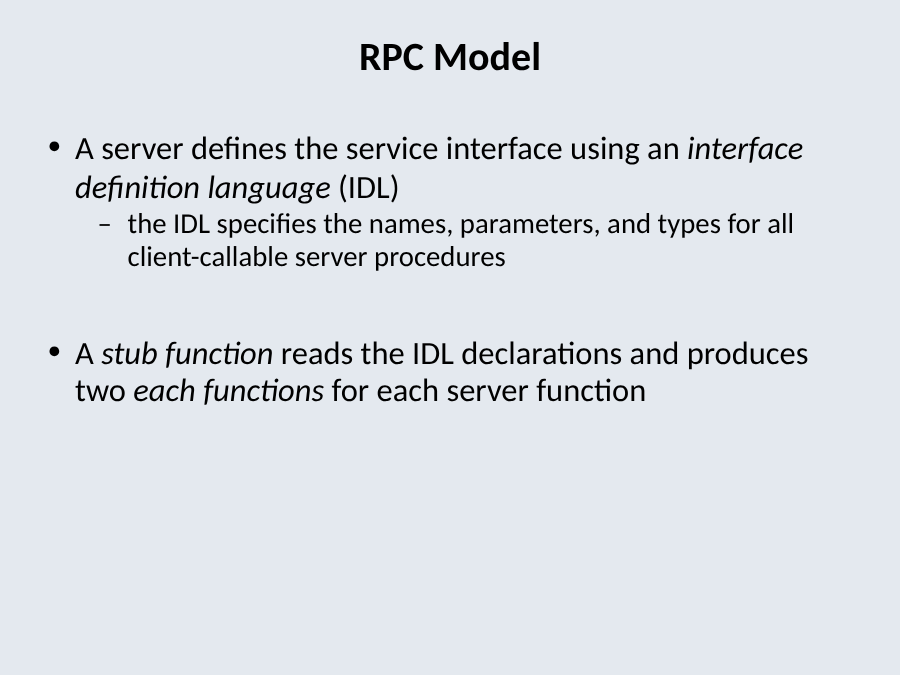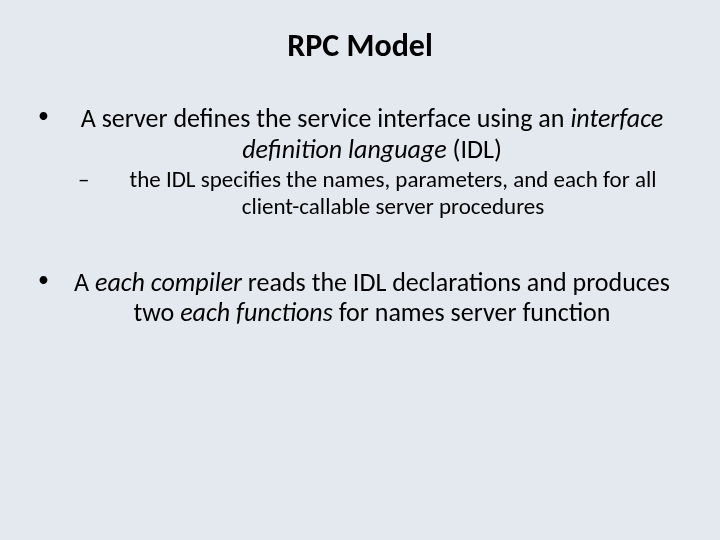--- a/index.html
+++ b/index.html
@@ -22,21 +22,20 @@
     text-align: center;
     font-weight: 700;
     font-size: 32px;
     margin-top: 6px;
     margin-bottom: 38px;
   }
   ul.top {
     list-style: none;
     padding: 0;
     margin: 0;
-    text-align: center;
   }
   ul.top > li {
     position: relative;
     padding-left: 24px;
     font-size: 26px;
     line-height: 1.18;
     margin-bottom: 10px;
   }
   ul.top > li::before {
     content: "•";
@@ -75,26 +74,26 @@
 <body>
 
 <div class="slide">
   <div class="title">RPC Model</div>
 
   <ul class="top">
     <li>
       <span>A server defines the service interface using an </span><span class="em">interface definition language</span><span> (IDL)</span>
       <ul class="sub">
         <li>
-          <span>the IDL specifies the names, parameters, and each for all client-callable server procedures</span>
+          <span>the IDL specifies the names, parameters, and types for all client-callable server procedures</span>
         </li>
       </ul>
     </li>
   </ul>
 
   <div class="spacer"></div>
 
   <ul class="top">
     <li>
-      <span>A </span><span class="em">each compiler</span><span> reads the IDL declarations and produces two </span><span class="em">each functions</span><span> for names server function</span>
+      <span>A </span><span class="em">stub function</span><span> reads the IDL declarations and produces two </span><span class="em">each functions</span><span> for each server function</span>
     </li>
   </ul>
 </div>
 
 </body></html>

